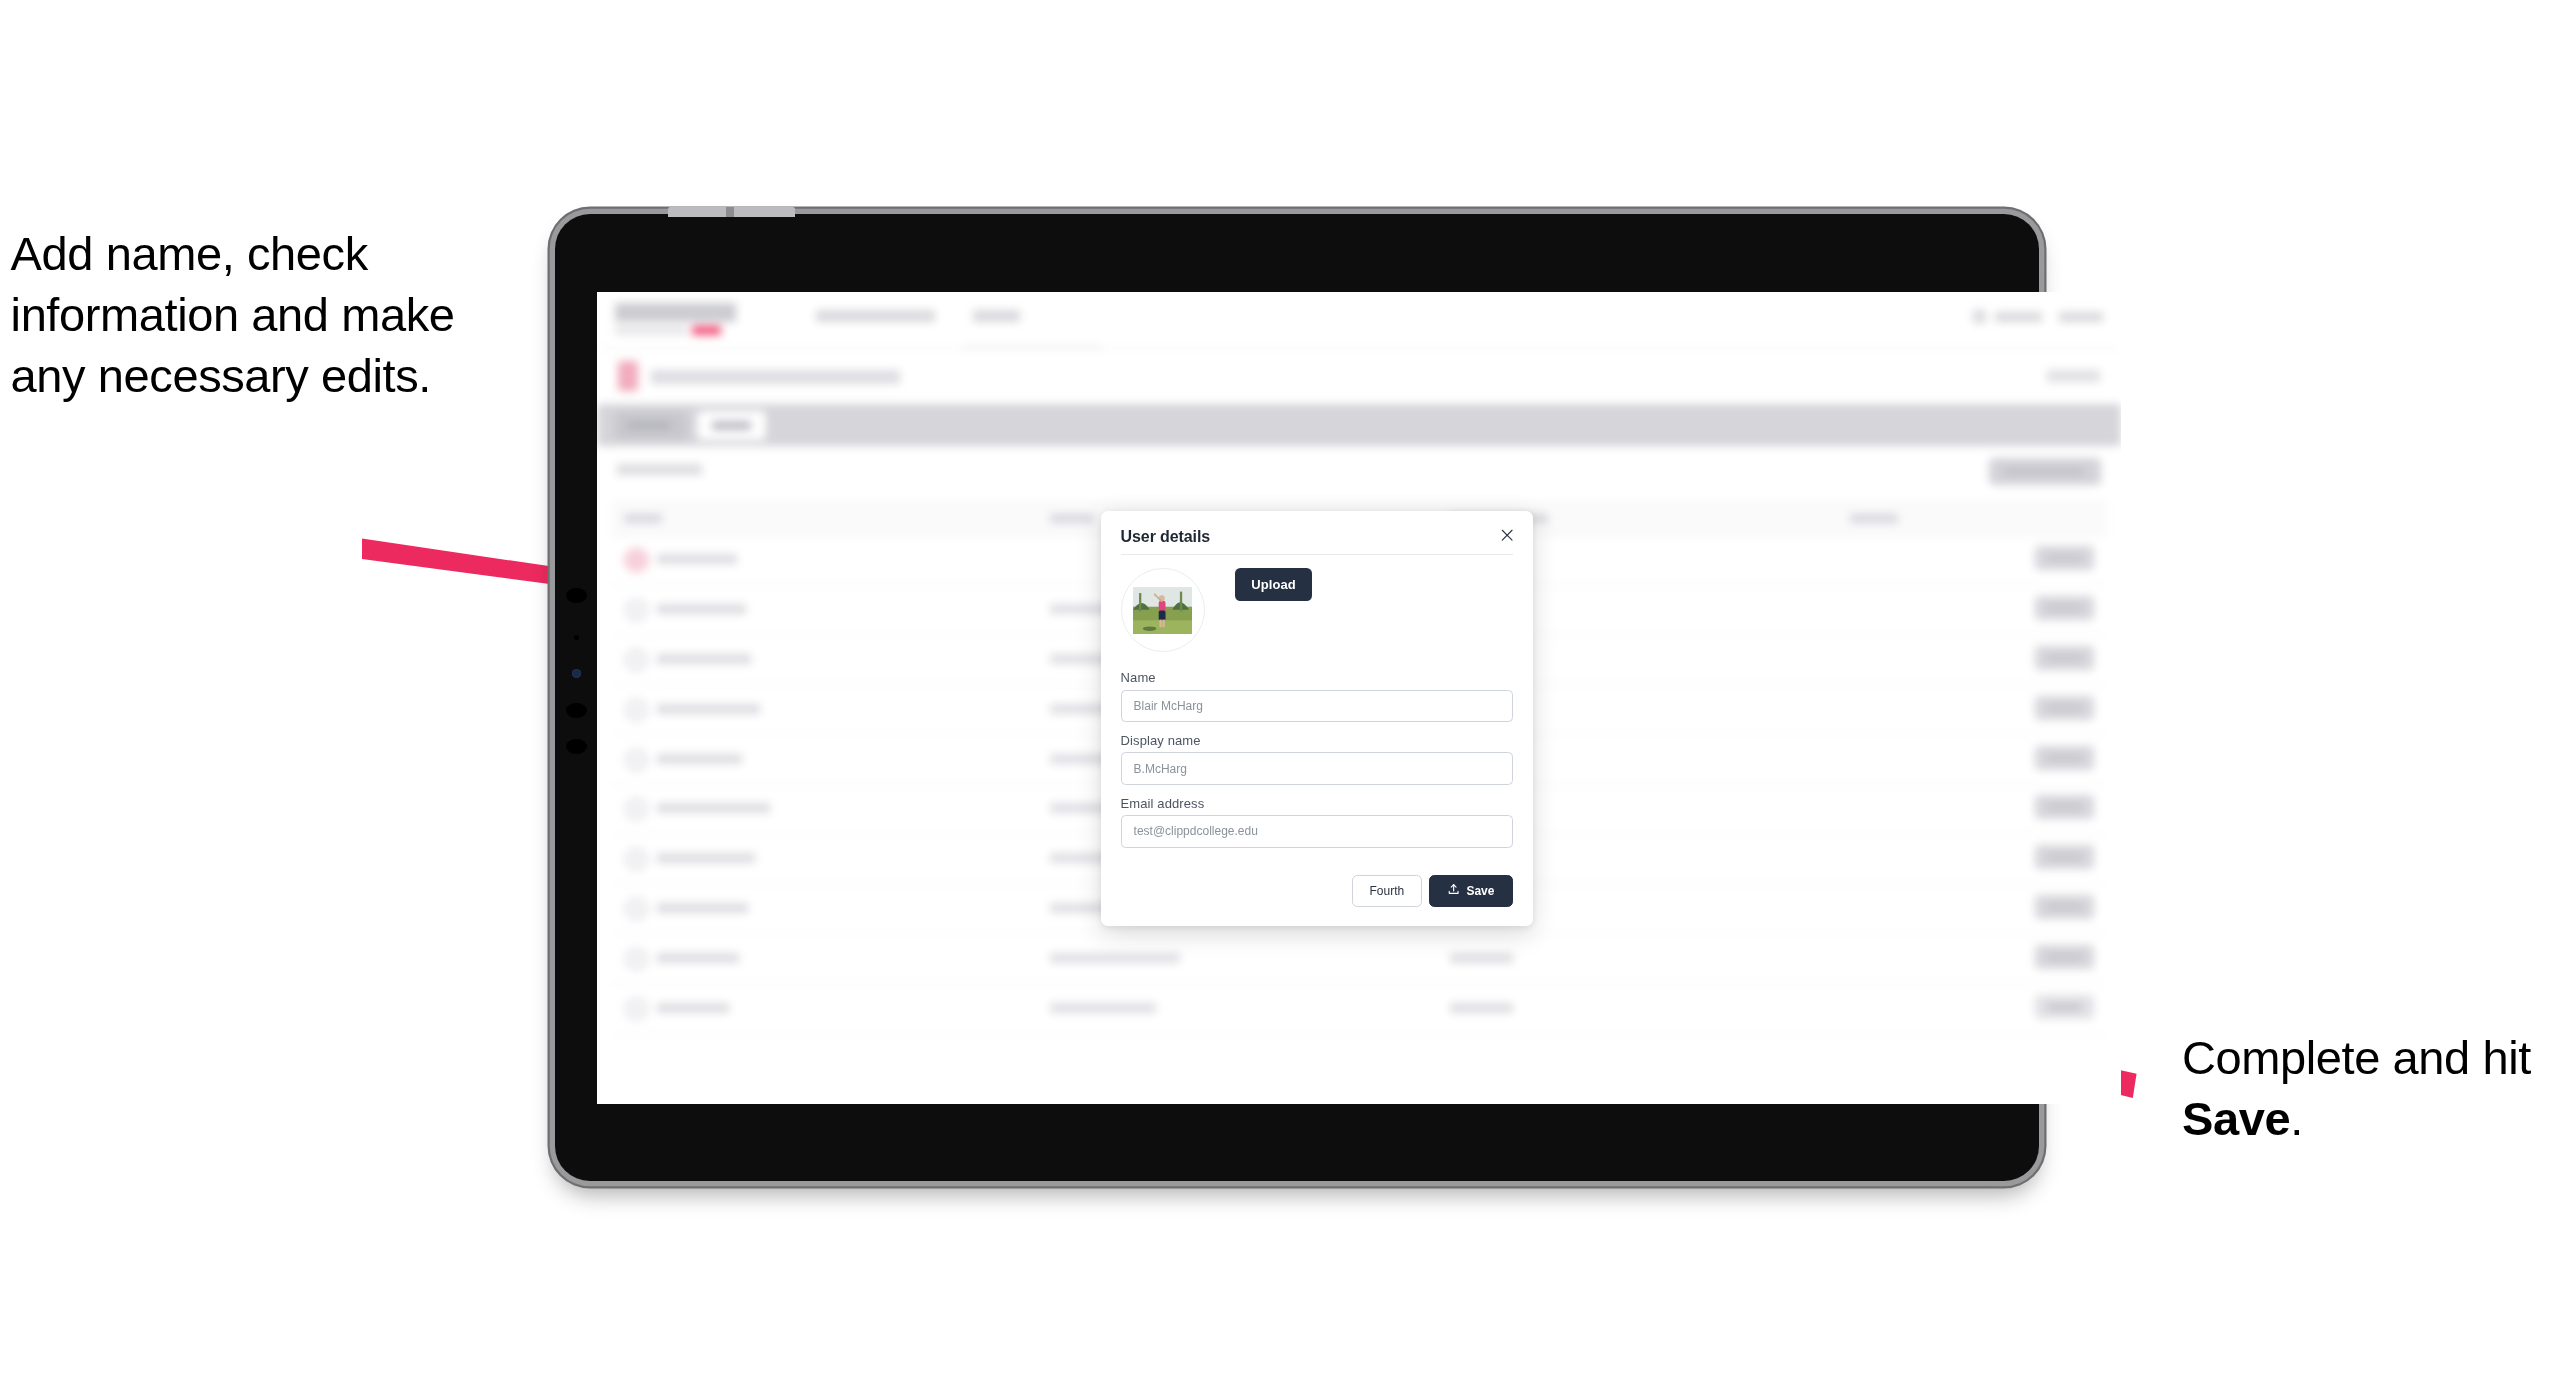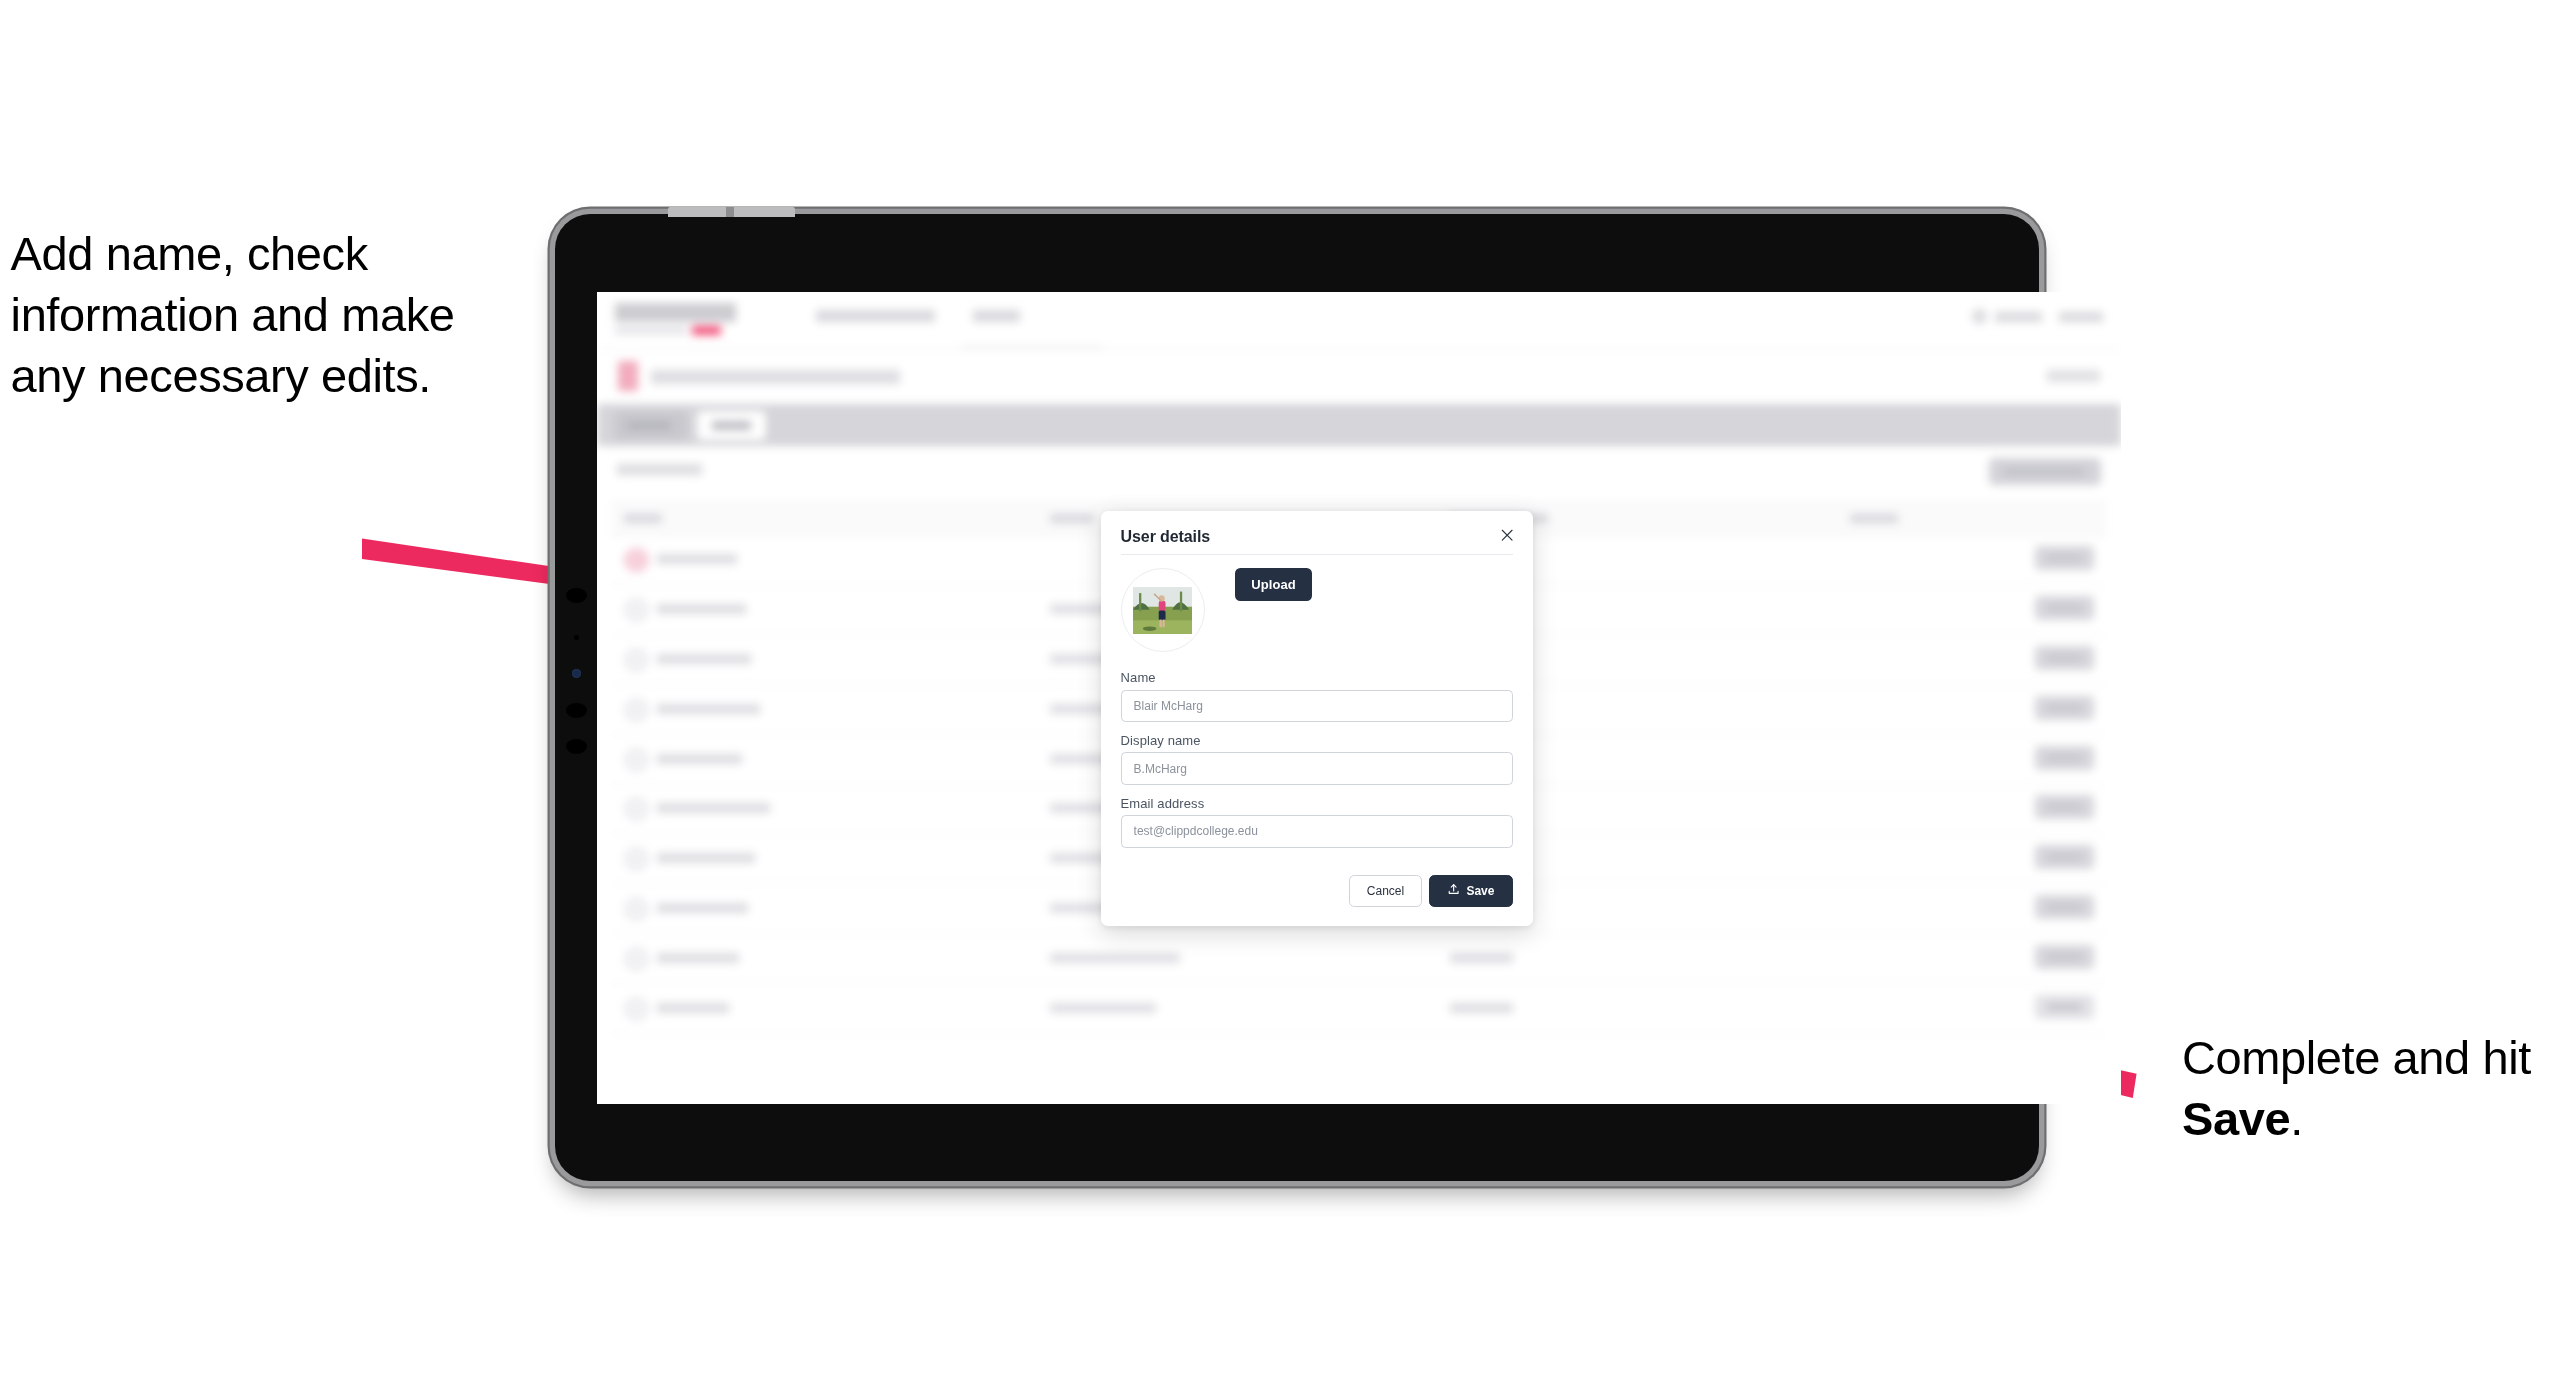--- a/index.html
+++ b/index.html
@@ -656,21 +656,21 @@
 
         <div class="field">
           <div class="field-label">Email address</div>
           <input class="field-input" type="text" value="test@clippdcollege.edu" style="">
         </div>
 
 
       </div>
 
       <div id="modal-footer">
-        <button id="cancel-btn">Cancel</button>
+        <button id="cancel-btn">Fourth</button>
         <button id="save-btn">
           <span>
             <svg width="11.3" height="12" viewBox="0 0 15 16" fill="none" stroke="currentColor" stroke-width="1.5" stroke-linecap="round" stroke-linejoin="round">
               <path d="M7.5 10.5 V2.3"></path>
               <polyline points="4.3,5.4 7.5,2.2 10.7,5.4"></polyline>
               <path d="M1.6 11.2 v2.6 h11.8 v-2.6"></path>
             </svg>
           </span>
           <span>Save</span>
         </button>

